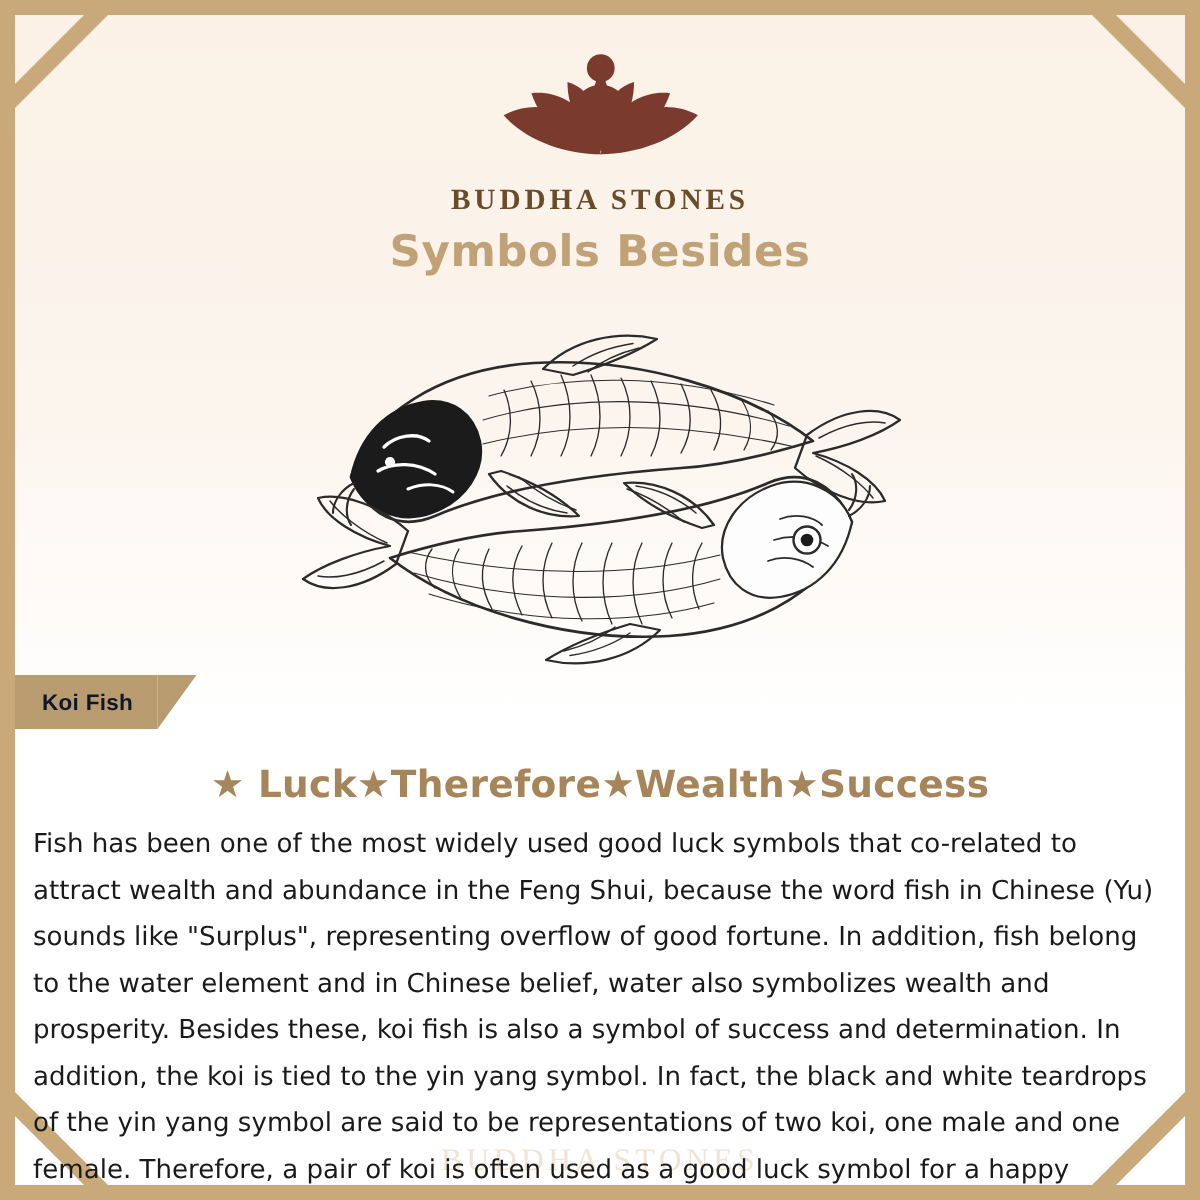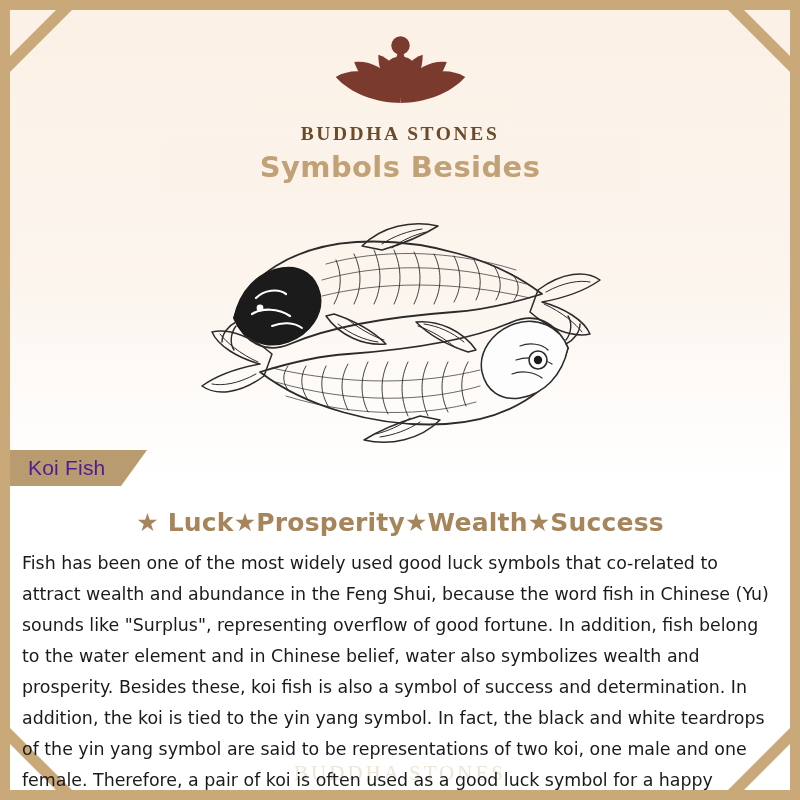--- a/index.html
+++ b/index.html
@@ -133,23 +133,23 @@
     height: 36px;
     display: flex;
     align-items: stretch;
   }
   .ribbon-body {
     background: #b89b6e;
     display: flex; align-items: center;
     padding: 0 16px 0 18px;
   }
   .ribbon-body .ribbon-text {
-    color: #4c1d95;
-    font-size: 21px;
-    font-weight: 400;
+    color: #0f172a;
+    font-size: 15px;
+    font-weight: 700;
     letter-spacing: 0.2px;
   }
   .ribbon-tail {
     width: 0; height: 0;
     border-left: 26px solid #b89b6e;
     border-bottom: 36px solid transparent;
   }
 
   
   .keywords {
@@ -333,17 +333,17 @@
     </svg>
   </div>
 
   <div class="label-ribbon">
     <div class="ribbon-body">
       <span class="ribbon-text">Koi Fish</span>
     </div>
     <div class="ribbon-tail"></div>
   </div>
 
-  <div class="keywords">★ Luck★Prosperity★Wealth★Success</div>
+  <div class="keywords">★ Luck★Therefore★Wealth★Success</div>
 
   <p class="body-copy">Fish has been one of the most widely used good luck symbols that co-related to attract wealth and abundance in the Feng Shui, because the word fish in Chinese (Yu) sounds like "Surplus", representing overflow of good fortune. In addition, fish belong to the water element and in Chinese belief, water also symbolizes wealth and prosperity. Besides these, koi fish is also a symbol of success and determination. In addition, the koi is tied to the yin yang symbol. In fact, the black and white teardrops of the yin yang symbol are said to be representations of two koi, one male and one female. Therefore, a pair of koi is often used as a good luck symbol for a happy marriage.</p>
 
 </div>
 
 </body></html>

